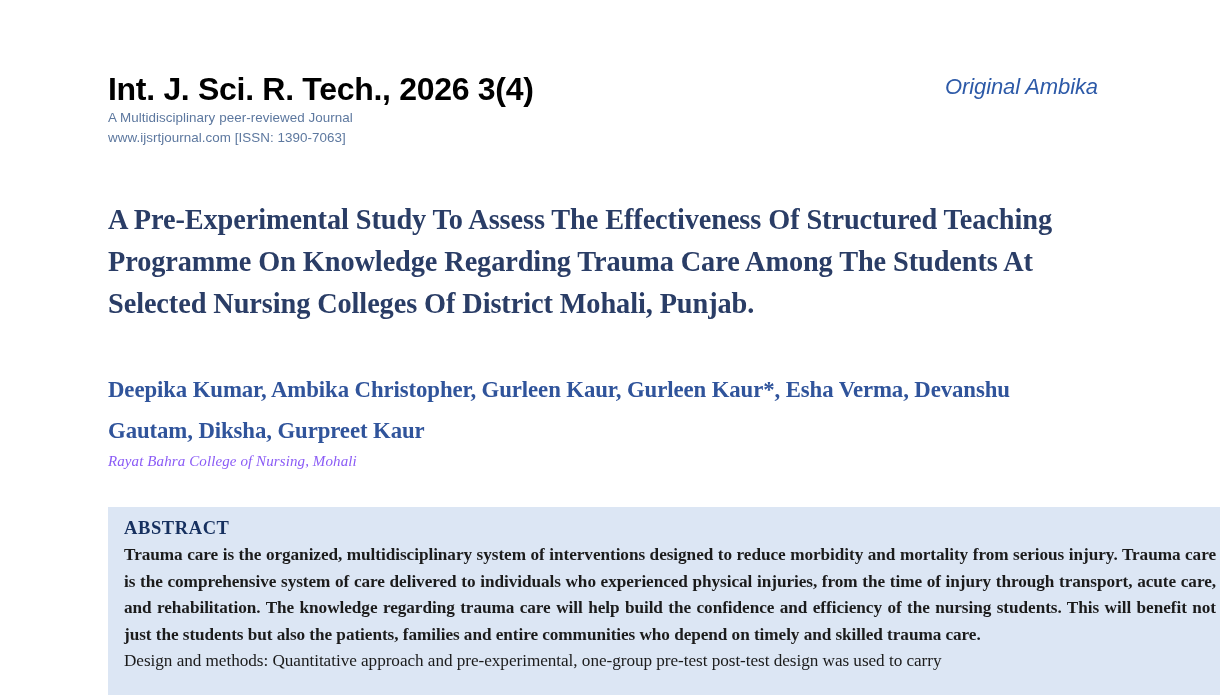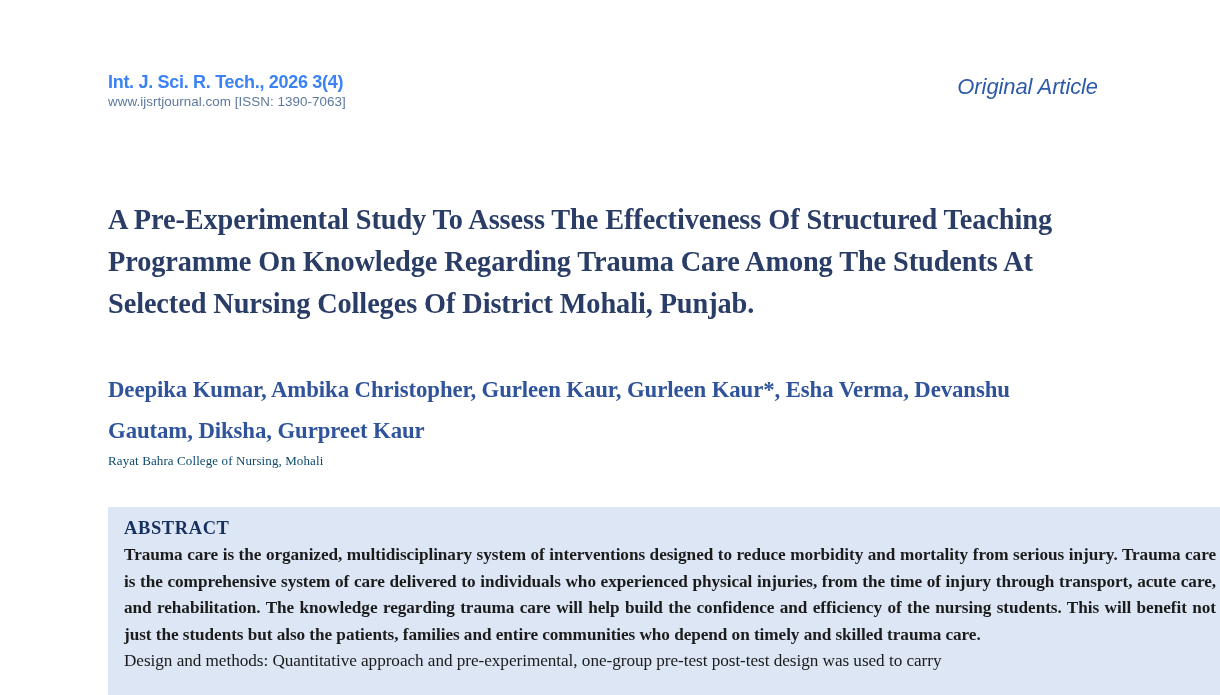--- a/index.html
+++ b/index.html
@@ -34,23 +34,23 @@
     display: flex;
     align-items: flex-start;
     justify-content: space-between;
   }
   .masthead-left {
     display: block;
   }
   .journal-title {
     font-family: "Liberation Sans", sans-serif;
     font-weight: bold;
-    font-size: 18px;
+    font-size: 32px;
     letter-spacing: -0.3px;
-    color: #3b82f6;
+    color: #000000;
     line-height: 1.12;
     white-space: nowrap;
   }
   .journal-sub {
     font-family: "Liberation Sans", sans-serif;
     font-size: 13.4px;
     font-weight: 400;
     color: #5d7characters;
     color: #5d789f;
     line-height: 1.5;
@@ -102,22 +102,23 @@
     transform: scaleX(0.97);
     transform-origin: left top;
   }
 
   
   .affiliation {
     position: absolute;
     left: 108px;
     top: 453px;
     font-family: "Liberation Serif", serif;
-    font-size: 13px;
-    color: #0c4a6e;
+    font-style: italic;
+    font-size: 15px;
+    color: #8b5cf6;
     letter-spacing: 0.1px;
     white-space: nowrap;
   }
 
   
   .abstract-box {
     position: absolute;
     left: 108px;
     top: 507px;
     width: 1124px;
@@ -161,23 +162,24 @@
 </style>
 </head>
 <body>
 
 <div class="page">
 
   <div class="masthead">
     <div class="masthead-row">
       <div class="masthead-left">
         <div class="journal-title">Int. J. Sci. R. Tech., 2026 3(4)</div>
+        <div class="journal-sub">A Multidisciplinary peer-reviewed Journal</div>
         <div class="journal-sub second">www.ijsrtjournal.com [ISSN: 1390-7063]</div>
       </div>
-      <div class="original-article">Original Article</div>
+      <div class="original-article">Original Ambika</div>
     </div>
   </div>
 
   <h1 class="article-title">A Pre-Experimental Study To Assess The Effectiveness Of Structured Teaching Programme On Knowledge Regarding Trauma Care Among The Students At Selected Nursing Colleges Of District Mohali, Punjab.</h1>
 
   <div class="authors">Deepika Kumar, Ambika Christopher, Gurleen Kaur, Gurleen Kaur*, Esha Verma, Devanshu Gautam, Diksha, Gurpreet Kaur</div>
 
   <div class="affiliation">Rayat Bahra College of Nursing, Mohali</div>
 
   <section class="abstract-box">

